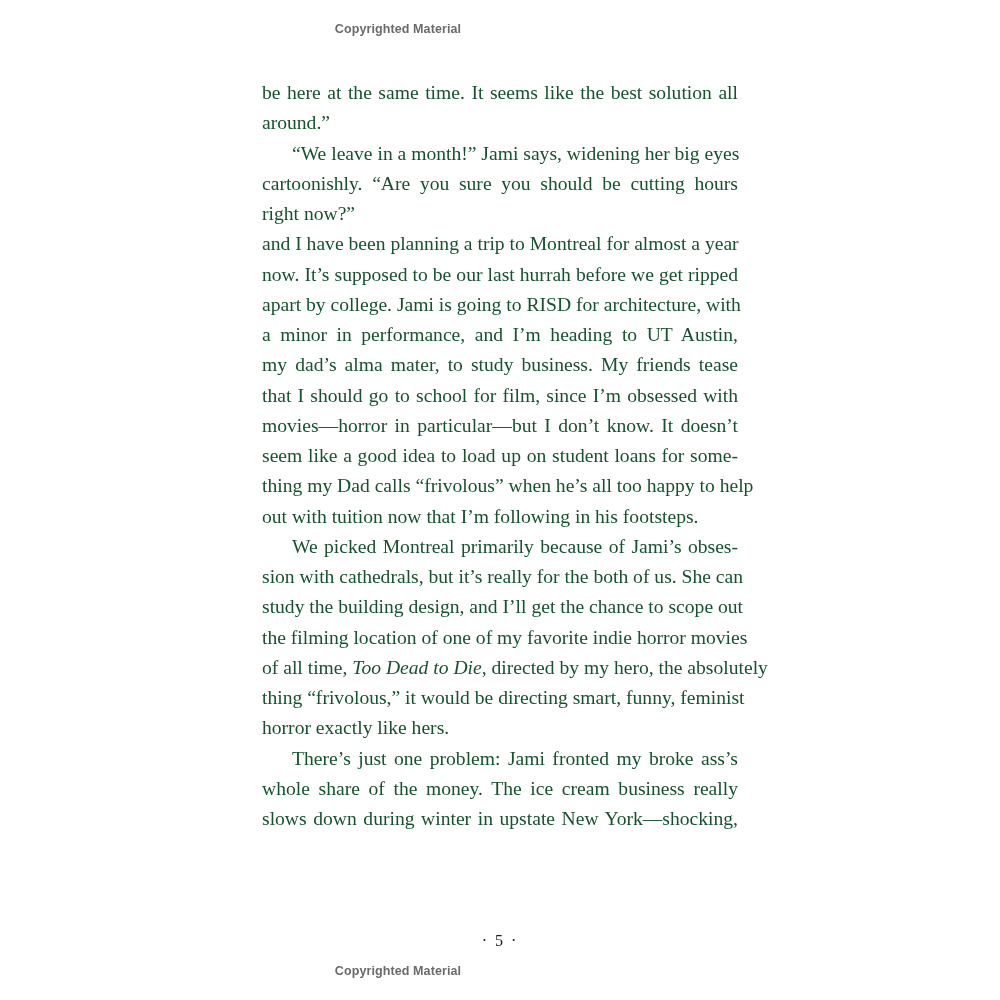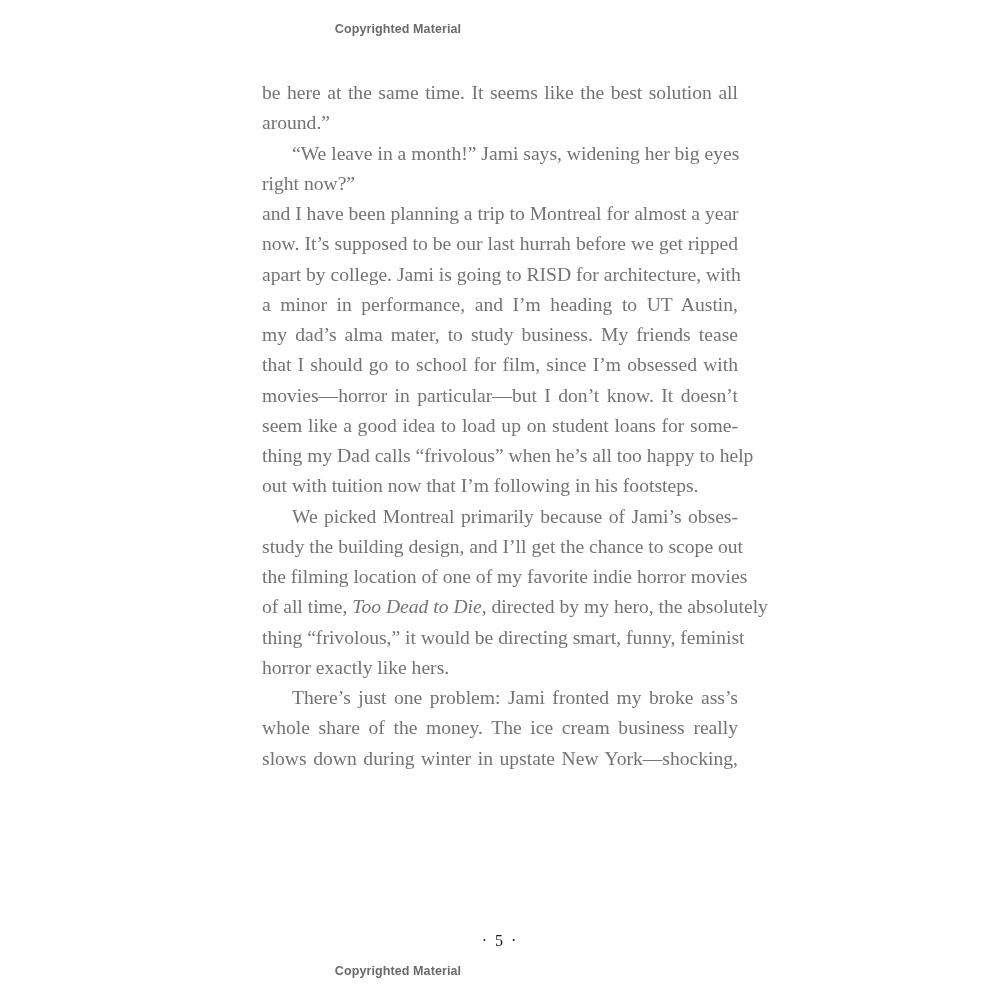--- a/index.html
+++ b/index.html
@@ -29,21 +29,21 @@
 
     .page-body {
       position: absolute;
       left: 262px;
       top: 78px;
       width: 476px;
     }
     .line {
       font-family: "Liberation Serif", serif;
       font-size: 19.6px;
-      color: #737373;
+      color: #14532d;
       height: 30.25px;
       line-height: 30.25px;
       white-space: nowrap;
       text-align: justify;
       text-align-last: justify;
     }
     .line.last {
       text-align: right;
       text-align-last: left;
     }
@@ -66,32 +66,34 @@
   </style>
 </head>
 <body>
 
 <div class="watermark top">Copyrighted Material</div>
 
 <div class="page-body">
   <div class="line">be here at the same time. It seems like the best solution all</div>
   <div class="line last">around.”</div>
   <div class="line indent">“We leave in a month!” Jami says, widening her big eyes</div>
+  <div class="line">cartoonishly. “Are you sure you should be cutting hours</div>
   <div class="line last">right now?”</div>
   <div class="line">and I have been planning a trip to Montreal for almost a year</div>
   <div class="line">now. It’s supposed to be our last hurrah before we get ripped</div>
   <div class="line">apart by college. Jami is going to RISD for architecture, with</div>
   <div class="line">a minor in performance, and I’m heading to UT Austin,</div>
   <div class="line">my dad’s alma mater, to study business. My friends tease</div>
   <div class="line">that I should go to school for film, since I’m obsessed with</div>
   <div class="line">movies—horror in particular—but I don’t know. It doesn’t</div>
   <div class="line">seem like a good idea to load up on student loans for some-</div>
   <div class="line">thing my Dad calls “frivolous” when he’s all too happy to help</div>
   <div class="line last">out with tuition now that I’m following in his footsteps.</div>
   <div class="line indent">We picked Montreal primarily because of Jami’s obses-</div>
+  <div class="line">sion with cathedrals, but it’s really for the both of us. She can</div>
   <div class="line">study the building design, and I’ll get the chance to scope out</div>
   <div class="line">the filming location of one of my favorite indie horror movies</div>
   <div class="line"><span>of all time, </span><i>Too Dead to Die</i><span>, directed by my hero, the absolutely</span></div>
   <div class="line">thing “frivolous,” it would be directing smart, funny, feminist</div>
   <div class="line last">horror exactly like hers.</div>
   <div class="line indent">There’s just one problem: Jami fronted my broke ass’s</div>
   <div class="line">whole share of the money. The ice cream business really</div>
   <div class="line">slows down during winter in upstate New York—shocking,</div>
 </div>
 

